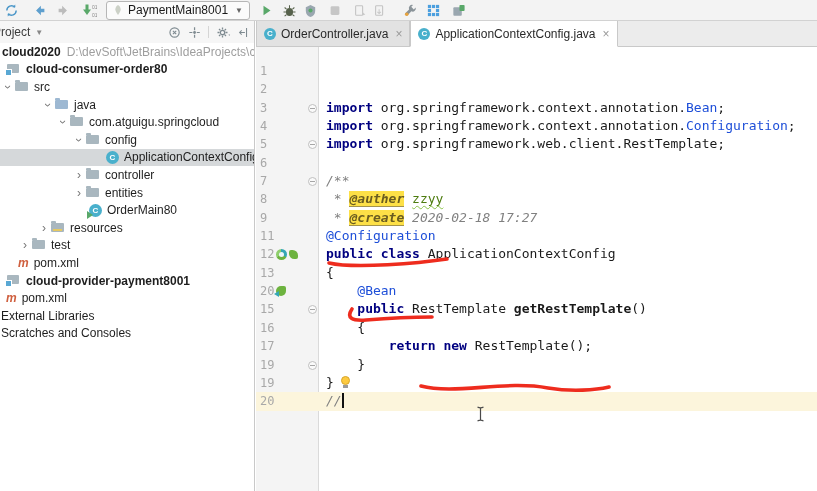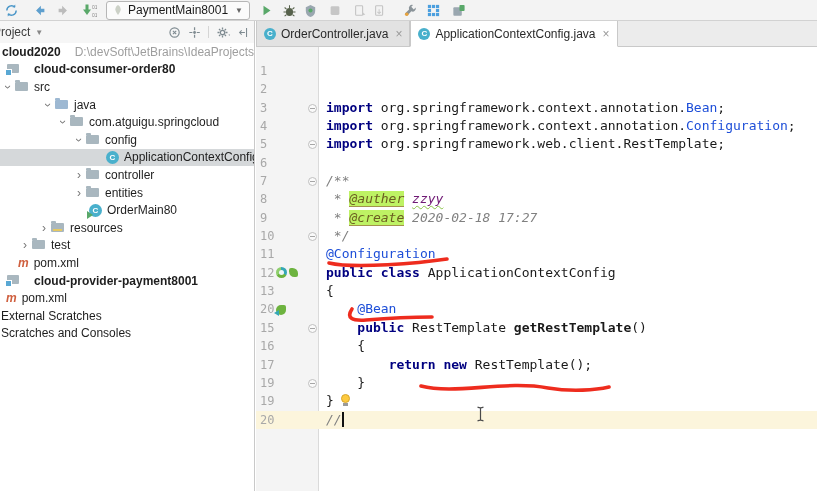--- a/index.html
+++ b/index.html
@@ -19,21 +19,21 @@
          overflow:hidden;white-space:nowrap;}
   .phead .ptitle{margin-left:-7px;}
   .phead .pdd{font-size:8px;color:#888;margin-left:5px;}
   .phead .spacer{flex:1;}
   .phead .hic{margin:0 3px;flex:none;display:inline-flex;}
   .phead .vsep{width:1px;height:12px;background:#d5d5d5;margin:0 3px;}
   .tree{position:relative;}
   .trow{height:17.6px;display:flex;align-items:center;font-size:12px;color:#1e1e1e;
         white-space:nowrap;overflow:hidden;box-sizing:border-box;}
   .trow.sel{background:#d5d8da;}
-  .trow.b{font-weight:bold;gap:8px;}
+  .trow.b{font-weight:bold;}
   .tsuf{color:#9e9e9e;margin-left:6px;font-weight:normal;}
   .chev{display:inline-block;width:10px;flex:none;font-size:12px;color:#777;text-align:center;
         margin-right:2px;line-height:10px;}
   .chev.open{transform:rotate(90deg);}
   .i-folder{position:relative;width:13px;height:9px;background:#a9b7bf;border-radius:1px;
             margin:0 6px 0 0;flex:none;margin-top:-1px;}
   .i-folder::before{content:"";position:absolute;top:-2px;left:0;width:5px;height:2px;
             background:inherit;border-radius:1px 1px 0 0;}
   .i-folder.java{background:#9db8d2;}
   .i-folder.res::after{content:"";position:absolute;bottom:1px;left:2px;width:9px;height:2px;background:#e6c962;}
@@ -65,22 +65,22 @@
   .gico{width:30px;flex:none;display:flex;gap:2px;align-items:center;}
   .gfold{width:12px;flex:none;text-align:center;}
   .fold{display:inline-block;width:7px;height:7px;border:1px solid #c0c0c0;border-radius:50%;
         background:#fafafa;position:relative;}
   .fold::after{content:"";position:absolute;left:1px;top:3px;width:5px;height:1px;background:#a6a6a6;}
   .ctext{padding-left:8px;white-space:pre;font-family:"DejaVu Sans Mono",monospace;font-size:13px;}
   .tk-k{color:#000080;font-weight:bold;}
   .tk-p{color:#1a1a1a;}
   .tk-a{color:#1d4ed8;}
   .tk-c{color:#808080;font-style:italic;}
-  .tk-tag{color:#6a5c20;background:#bef264;font-weight:normal;font-style:italic;border-bottom:1px solid #a3934c;}
-  .tk-typo{color:#701a75;font-style:italic;text-decoration:underline wavy #8bc34a 1px;text-underline-offset:2px;}
+  .tk-tag{color:#6a5c20;background:#fde047;font-weight:bold;font-style:italic;border-bottom:1px solid #a3934c;}
+  .tk-typo{color:#4d7c0f;text-decoration:underline wavy #8bc34a 1px;text-underline-offset:2px;}
   .tk-m{color:#1a1a1a;font-weight:bold;text-align:right;}
   .caret{display:inline-block;width:2px;height:15px;background:#111;vertical-align:-3px;}
   .bulb{display:inline-block;width:11px;height:14px;margin-left:6px;vertical-align:-3px;}
   .bulb::before{content:"";display:block;width:9px;height:9px;border-radius:50%;
         background:#fdca3f;border:1px solid #d7a52c;box-sizing:border-box;margin:0 auto;}
   .bulb::after{content:"";display:block;width:5px;height:3px;margin:0 auto;background:#9a9a9a;}
   .gi-springclass{width:11px;height:11px;border-radius:50%;
         background:conic-gradient(#35a7b5 0 120deg,#6db33f 120deg 240deg,#8fcf6d 240deg);position:relative;}
   .gi-springclass::after{content:"";position:absolute;left:3px;top:3px;width:5px;height:5px;
         border-radius:50%;background:#eef6fa;}
@@ -289,21 +289,21 @@
       </div>
       <div class="trow b " style="padding-left:6px">
         <span class="i-module"></span>
         <span>cloud-provider-payment8001</span>
       </div>
       <div class="trow  " style="padding-left:6px">
         <span class="i-maven">m</span>
         <span>pom.xml</span>
       </div>
       <div class="trow  " style="padding-left:1px">
-        <span>External Scratches</span>
+        <span>External Libraries</span>
       </div>
       <div class="trow  " style="padding-left:1px">
         <span>Scratches and Consoles</span>
       </div>
     </div>
 </div>
 
 <div class="editor">
   <div class="tabbar" id="tabbar">
       <div class="tab ">
@@ -367,26 +367,20 @@
           <span class="gfold"></span>
       <span class="ctext"><span class="tk-c"> * </span><span class="tk-tag">@auther</span><span class="tk-c"> </span><span class="tk-typo">zzyy</span></span>
         </div>
         <div class="cl ">
       <span class="gnum">9</span>
       <span class="gico"></span>
           <span class="gfold"></span>
       <span class="ctext"><span class="tk-c"> * </span><span class="tk-tag">@create</span><span class="tk-c"> 2020-02-18 17:27</span></span>
         </div>
         <div class="cl ">
-      <span class="gnum">10</span>
-      <span class="gico"></span>
-          <span class="gfold"><span class="fold"></span></span>
-      <span class="ctext"><span class="tk-c"> */</span></span>
-        </div>
-        <div class="cl ">
       <span class="gnum">11</span>
       <span class="gico"></span>
           <span class="gfold"></span>
       <span class="ctext"><span class="tk-a">@Configuration</span></span>
         </div>
         <div class="cl ">
       <span class="gnum">12</span>
       <span class="gico">
             <span class="gi-springclass"></span>
             <span class="gi-springleaf"></span>

